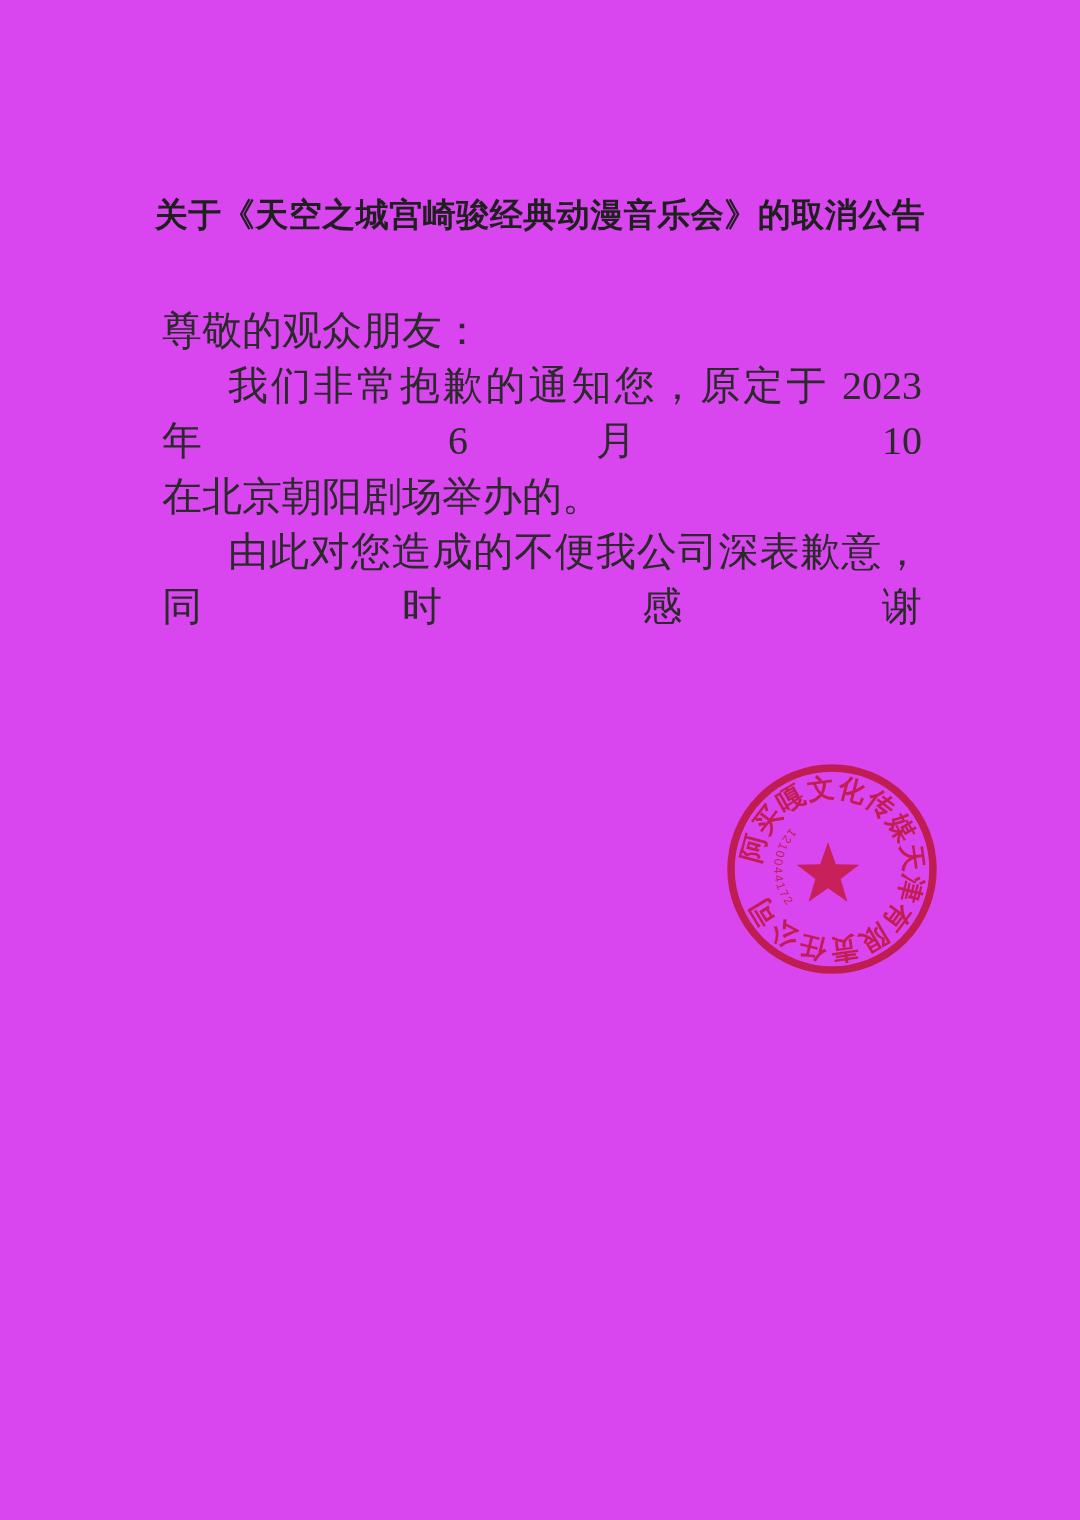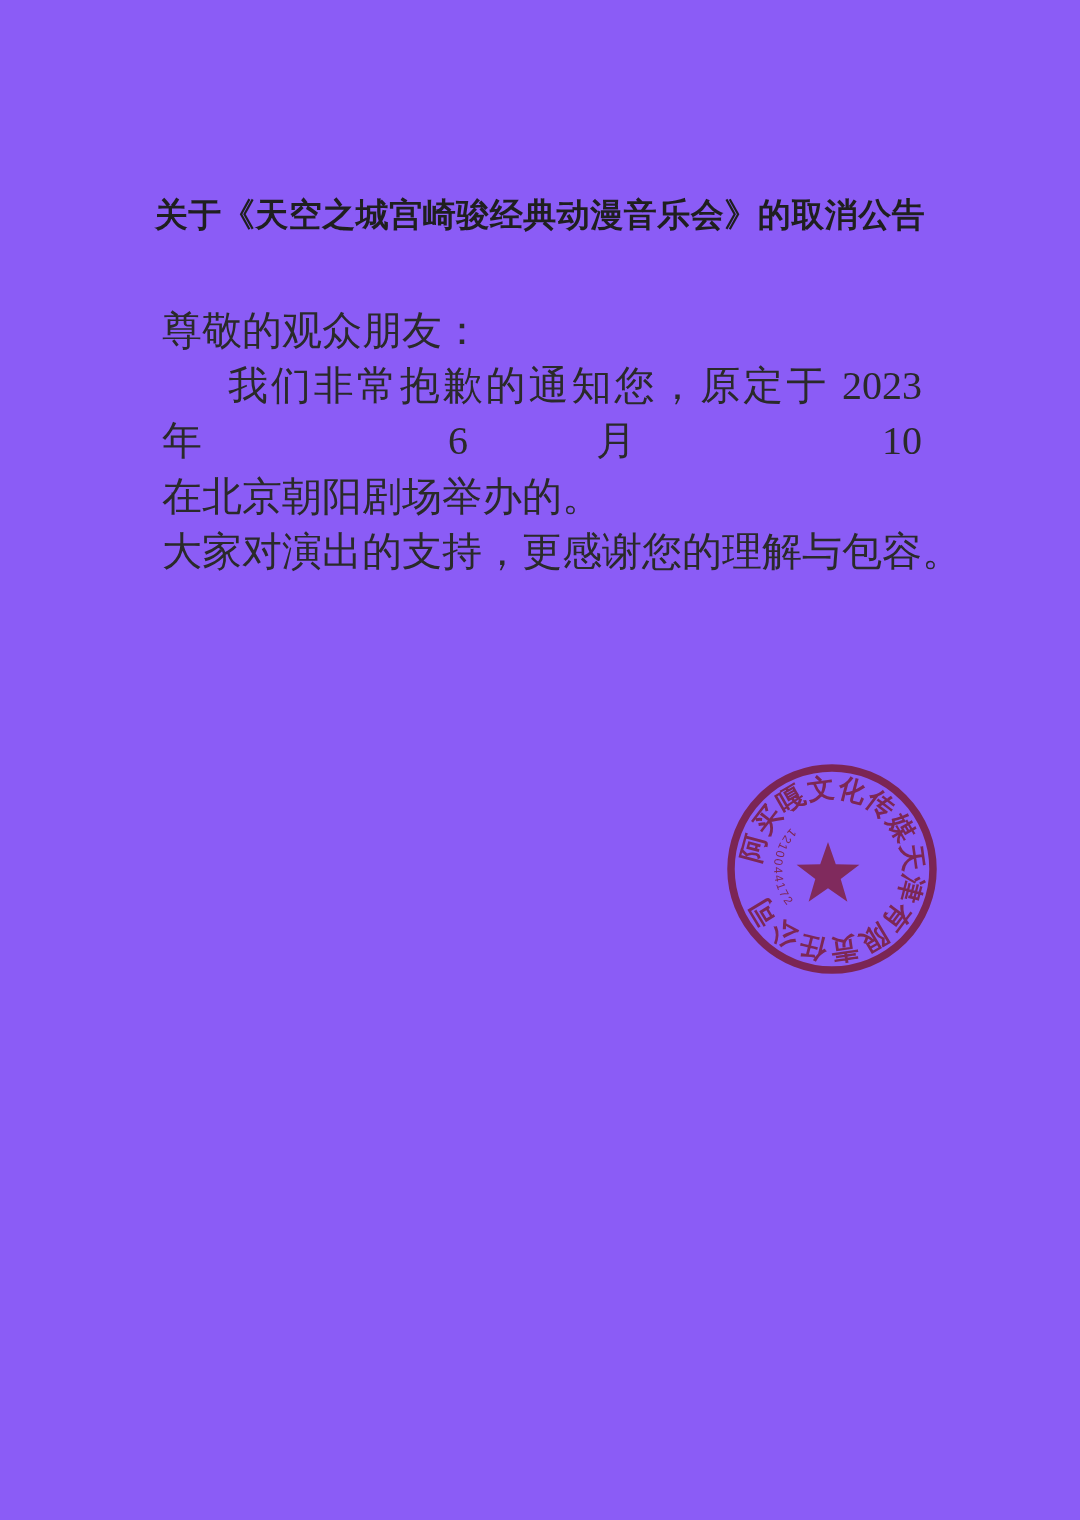--- a/index.html
+++ b/index.html
@@ -1,20 +1,20 @@
 <!DOCTYPE html>
 <html><head>
 <meta charset="utf-8">
 <style>
   html, body { margin: 0; padding: 0; background: #ffffff; }
   .page {
     position: relative;
     width: 1080px;
     height: 1520px;
-    background: #8b5cf6;
+    background: #d946ef;
     overflow: hidden;
     font-family: "Liberation Serif", "DejaVu Serif", serif;
     color: #2a2a2a;
   }
   .title {
     position: absolute;
     top: 192px;
     left: 0;
     width: 1080px;
     margin: 0;
@@ -75,21 +75,21 @@
 <body>
 
 <div class="page">
 
   <h1 class="title">关于《天空之城宫崎骏经典动漫音乐会》的取消公告</h1>
 
   <div class="body-block">
     <div class="line">尊敬的观众朋友：</div>
     <div class="line jfull indent">我们非常抱歉的通知您，原定于 2023 年 6 月 10</div>
     <div class="line">在北京朝阳剧场举办的。</div>
-    <div class="line">大家对演出的支持，更感谢您的理解与包容。</div>
+    <div class="line jfull indent">由此对您造成的不便我公司深表歉意，同时感谢</div>
   </div>
 
 
   <svg class="seal" width="224" height="224" viewBox="-112 -112 224 224">
     <defs>
       <path id="ringPath" d="M -72,0 A 72,72 0 1,1 72,0 A 72,72 0 1,1 -72,0" fill="none"></path>
       <path id="serialPath" d="M -41,-41 A 58,58 0 0,0 -37.3,44.4" fill="none"></path>
     </defs>
 
     <circle cx="0" cy="0" r="101" fill="none" stroke-width="7.5" stroke="#dd5140"></circle>

